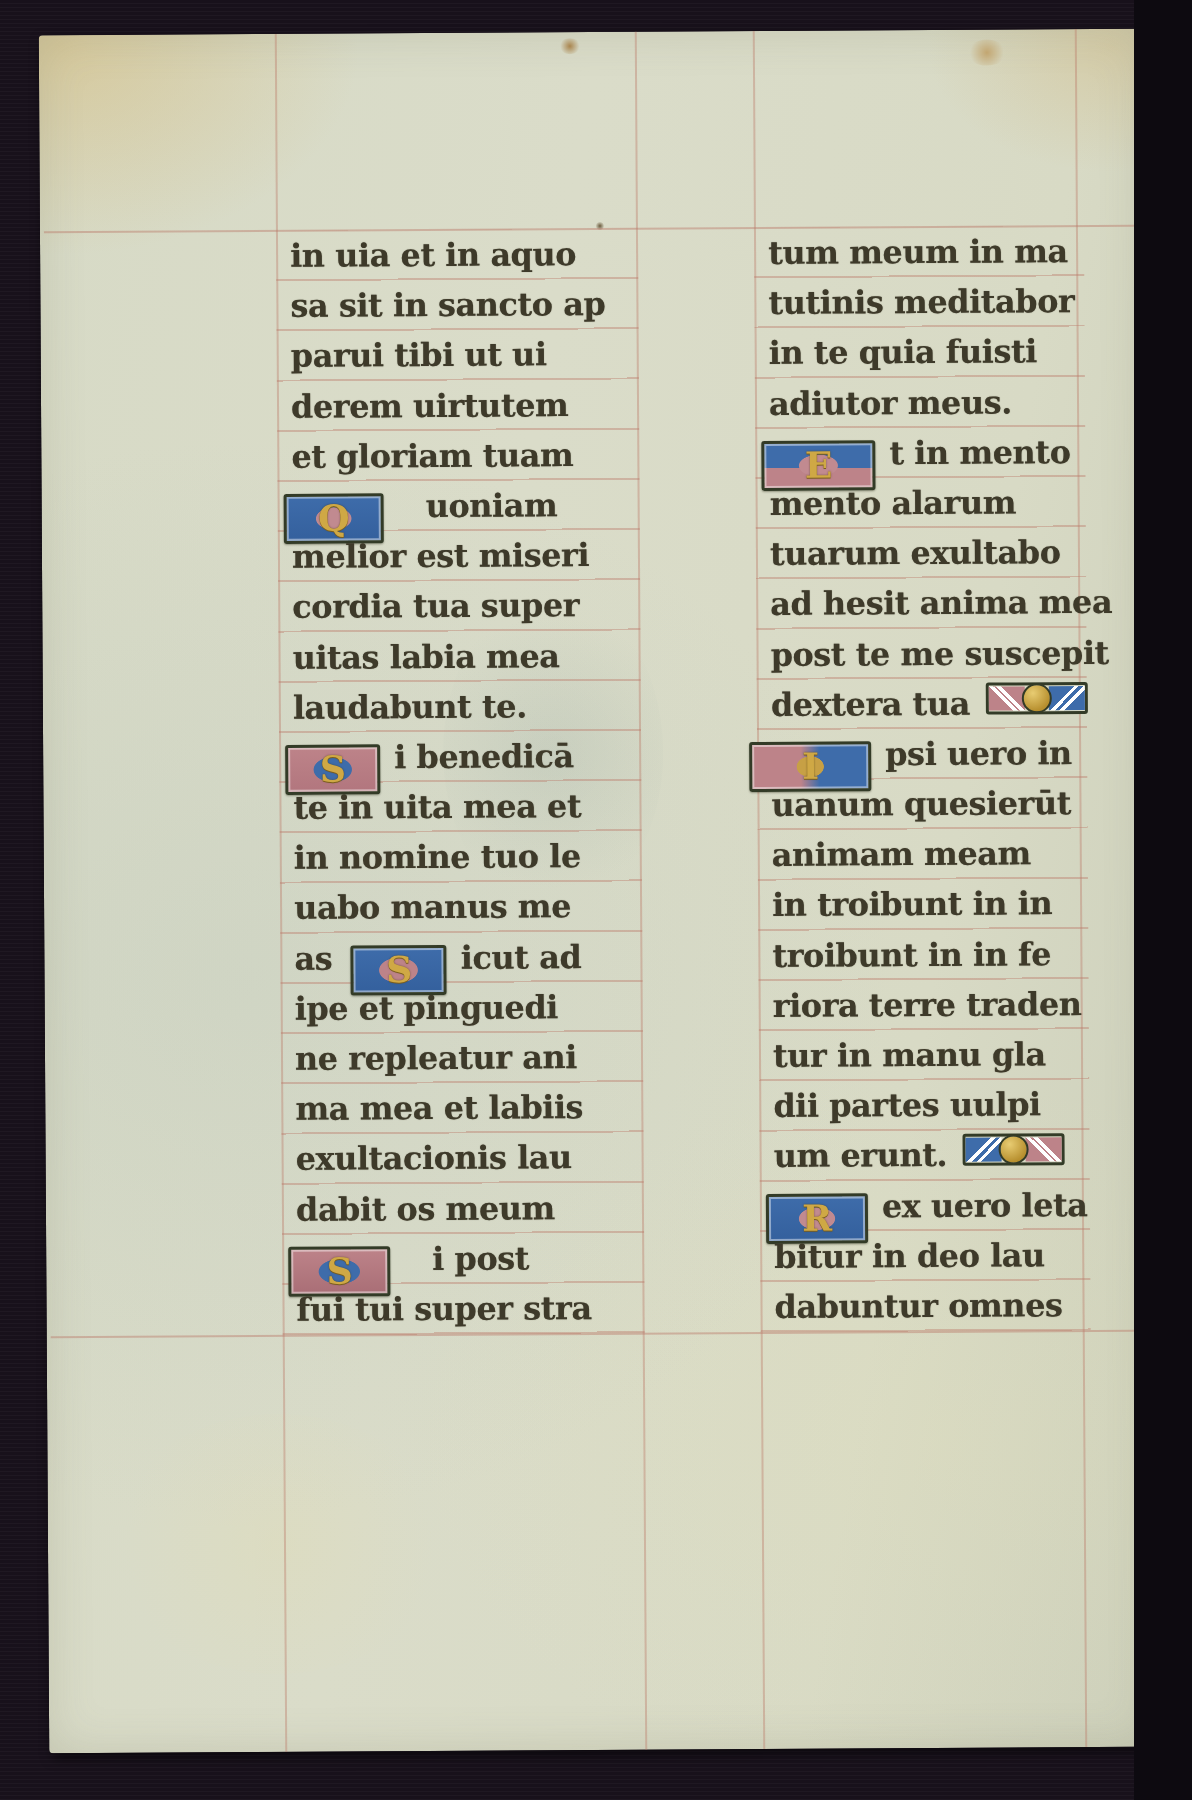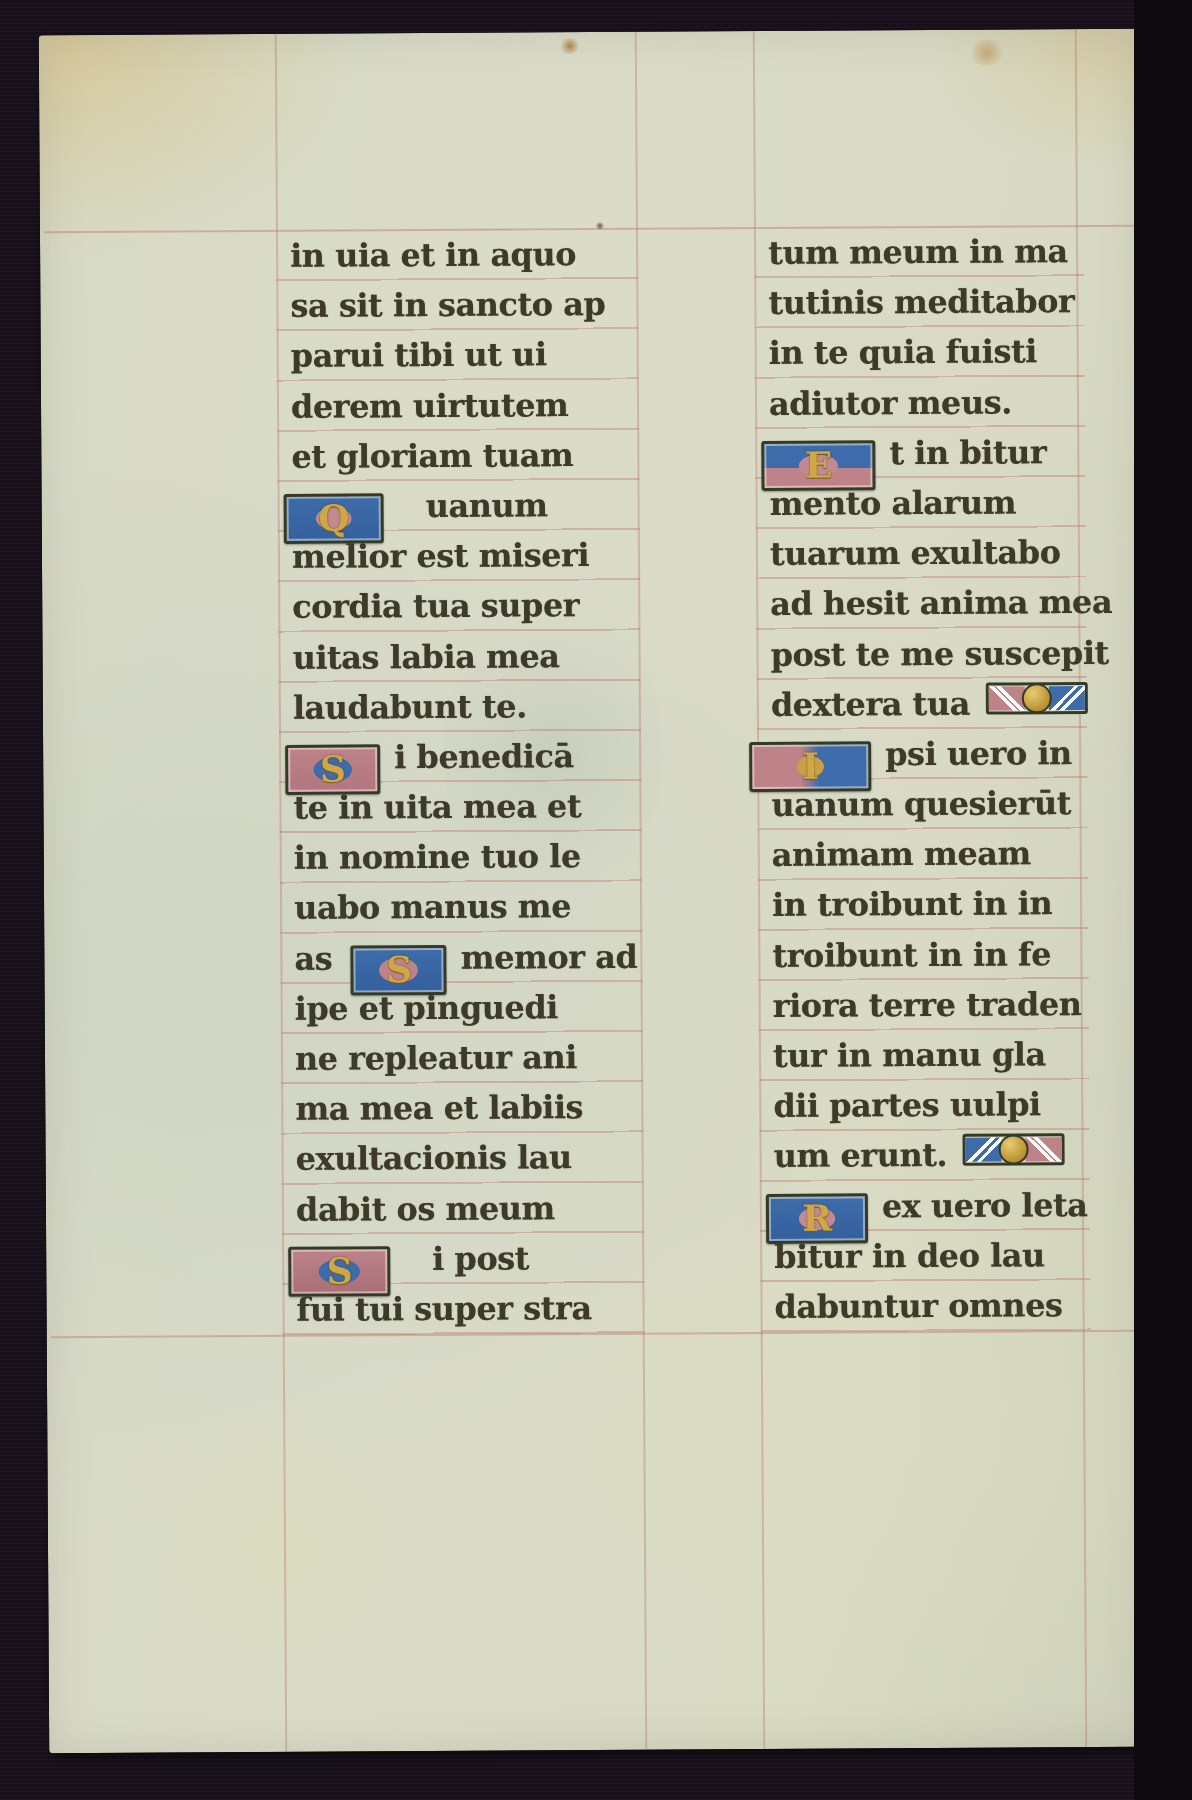--- a/index.html
+++ b/index.html
@@ -121,54 +121,54 @@
     <div class="rule-h rh-top"></div>
     <div class="rule-h rh-bottom"></div>
 
     <div class="column col-left">
       <div class="line"><span>in uia et in aquo</span></div>
       <div class="line"><span>sa sit in sancto ap</span></div>
       <div class="line"><span>parui tibi ut ui</span></div>
       <div class="line"><span>derem uirtutem</span></div>
       <div class="line"><span>et gloriam tuam</span></div>
       <div class="line">
-        <span class="initial init-q mr-lg">Q</span><span>uanum</span>
+        <span class="initial init-q mr-lg">Q</span><span>uoniam</span>
       </div>
       <div class="line"><span>melior est miseri</span></div>
       <div class="line"><span>cordia tua super</span></div>
       <div class="line"><span>uitas labia mea</span></div>
       <div class="line"><span>laudabunt te.</span></div>
       <div class="line">
         <span class="initial init-s1">S</span><span>i benedicā</span>
       </div>
       <div class="line"><span>te in uita mea et</span></div>
       <div class="line"><span>in nomine tuo le</span></div>
       <div class="line"><span>uabo manus me</span></div>
       <div class="line">
         <span>as</span>
-        <span class="initial init-s2" style="margin-left:8px;">S</span><span>memor ad</span>
+        <span class="initial init-s2" style="margin-left:8px;">S</span><span>icut ad</span>
       </div>
       <div class="line"><span>ipe et pinguedi</span></div>
       <div class="line"><span>ne repleatur ani</span></div>
       <div class="line"><span>ma mea et labiis</span></div>
       <div class="line"><span>exultacionis lau</span></div>
       <div class="line"><span>dabit os meum</span></div>
       <div class="line">
         <span class="initial init-s3 mr-lg">S</span><span>i post</span>
       </div>
       <div class="line"><span>fui tui super stra</span></div>
     </div>
 
     <div class="column col-right">
       <div class="line"><span>tum meum in ma</span></div>
       <div class="line"><span>tutinis meditabor</span></div>
       <div class="line"><span>in te quia fuisti</span></div>
       <div class="line"><span>adiutor meus.</span></div>
       <div class="line">
-        <span class="initial init-e">E</span><span>t in bitur</span>
+        <span class="initial init-e">E</span><span>t in mento</span>
       </div>
       <div class="line"><span>mento alarum</span></div>
       <div class="line"><span>tuarum exultabo</span></div>
       <div class="line"><span>ad hesit anima mea</span></div>
       <div class="line"><span>post te me suscepit</span></div>
       <div class="line">
         <span>dextera tua</span><span class="filler">
             <span class="sq sq-pink"></span>
             <span class="disc"></span>
             <span class="sq sq-blue"></span>

